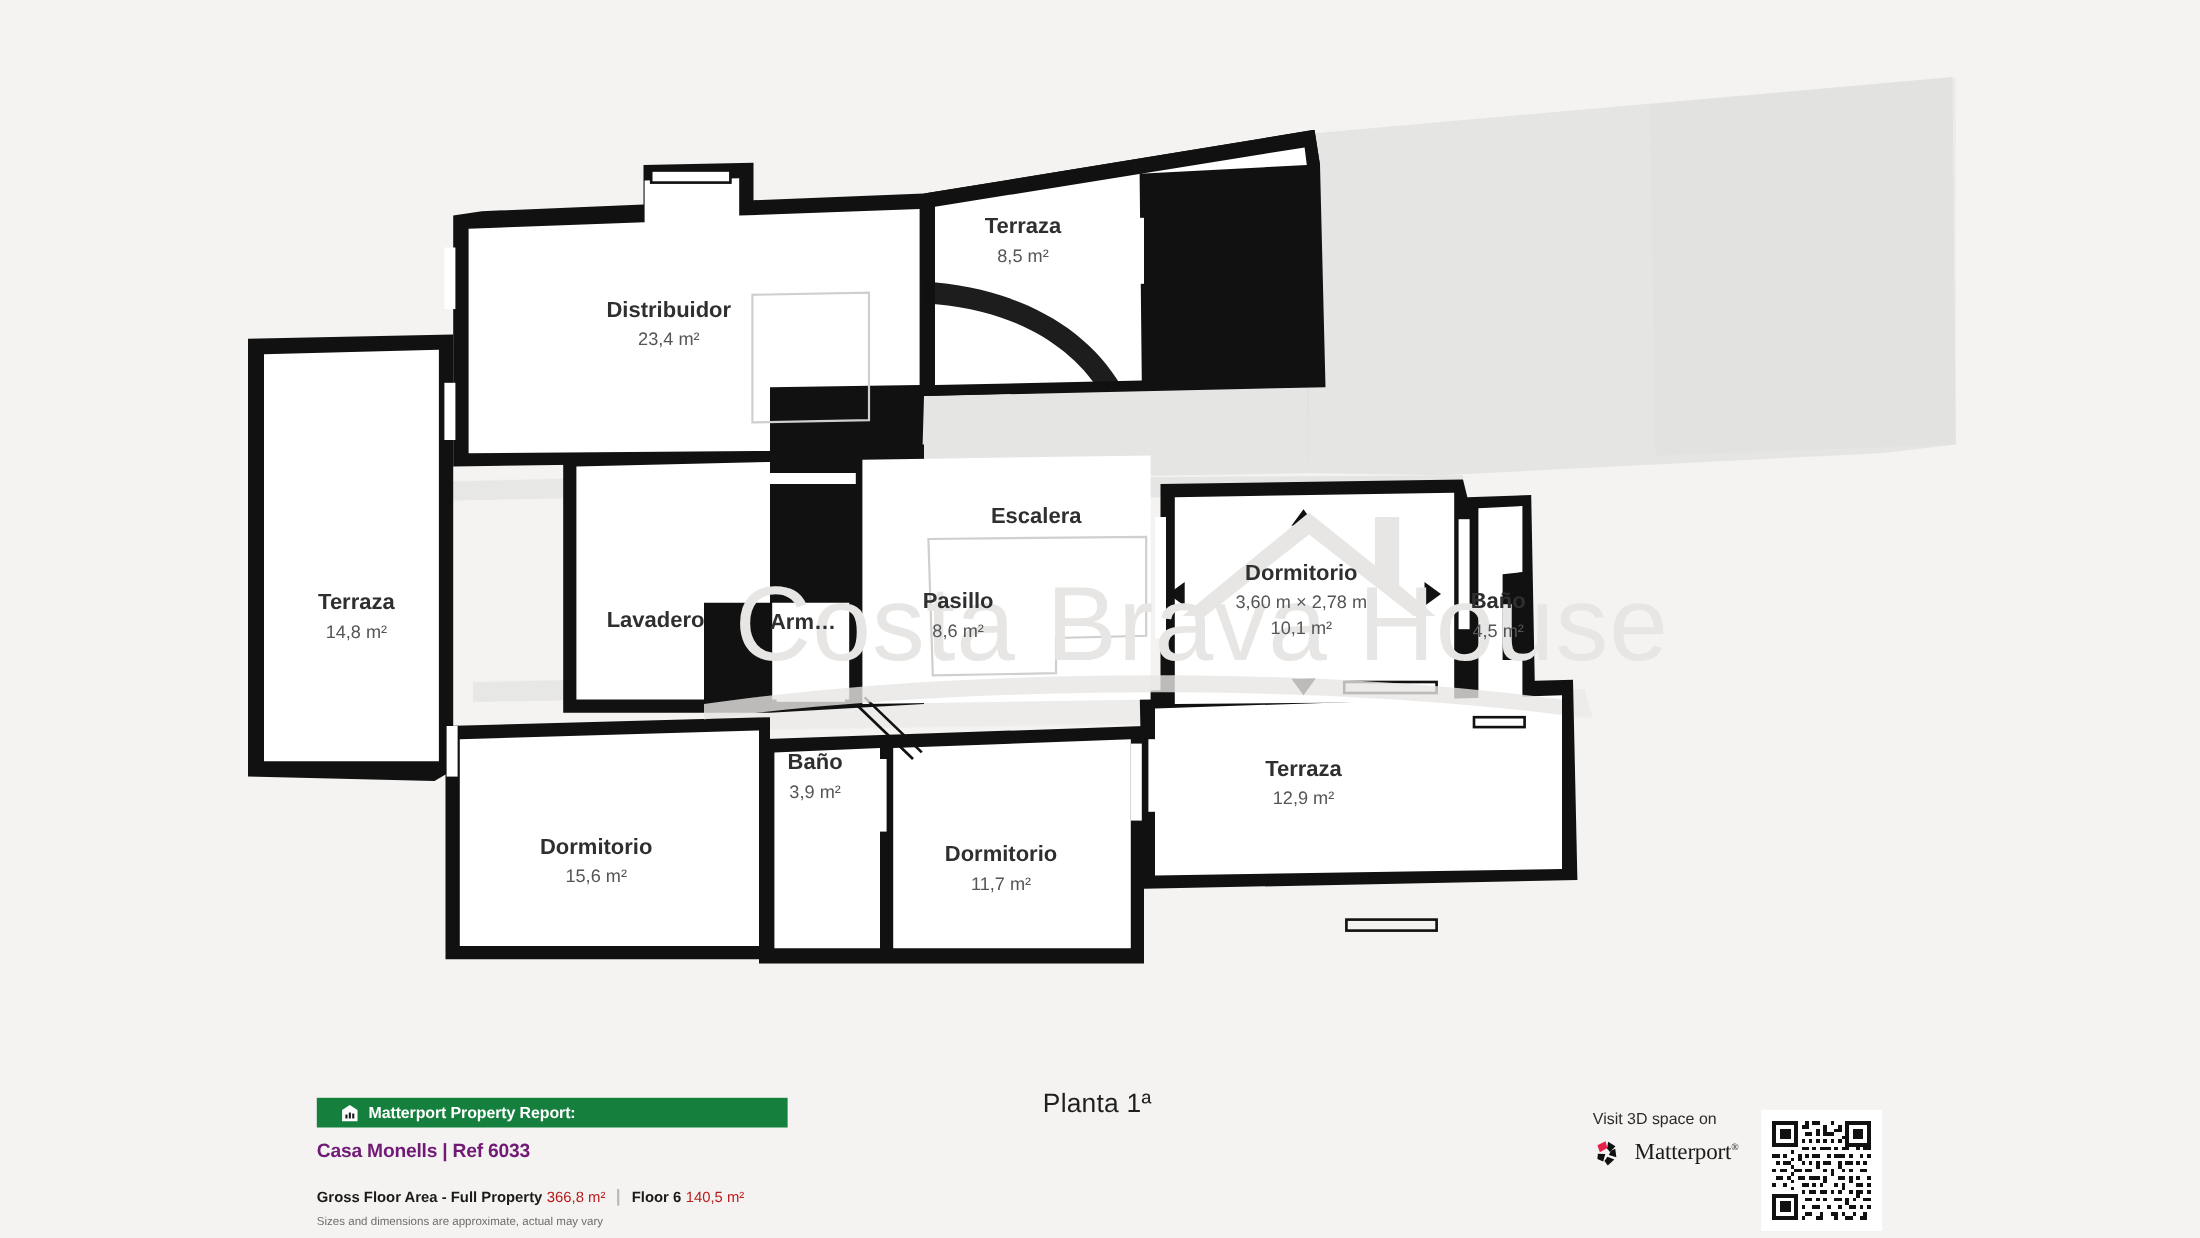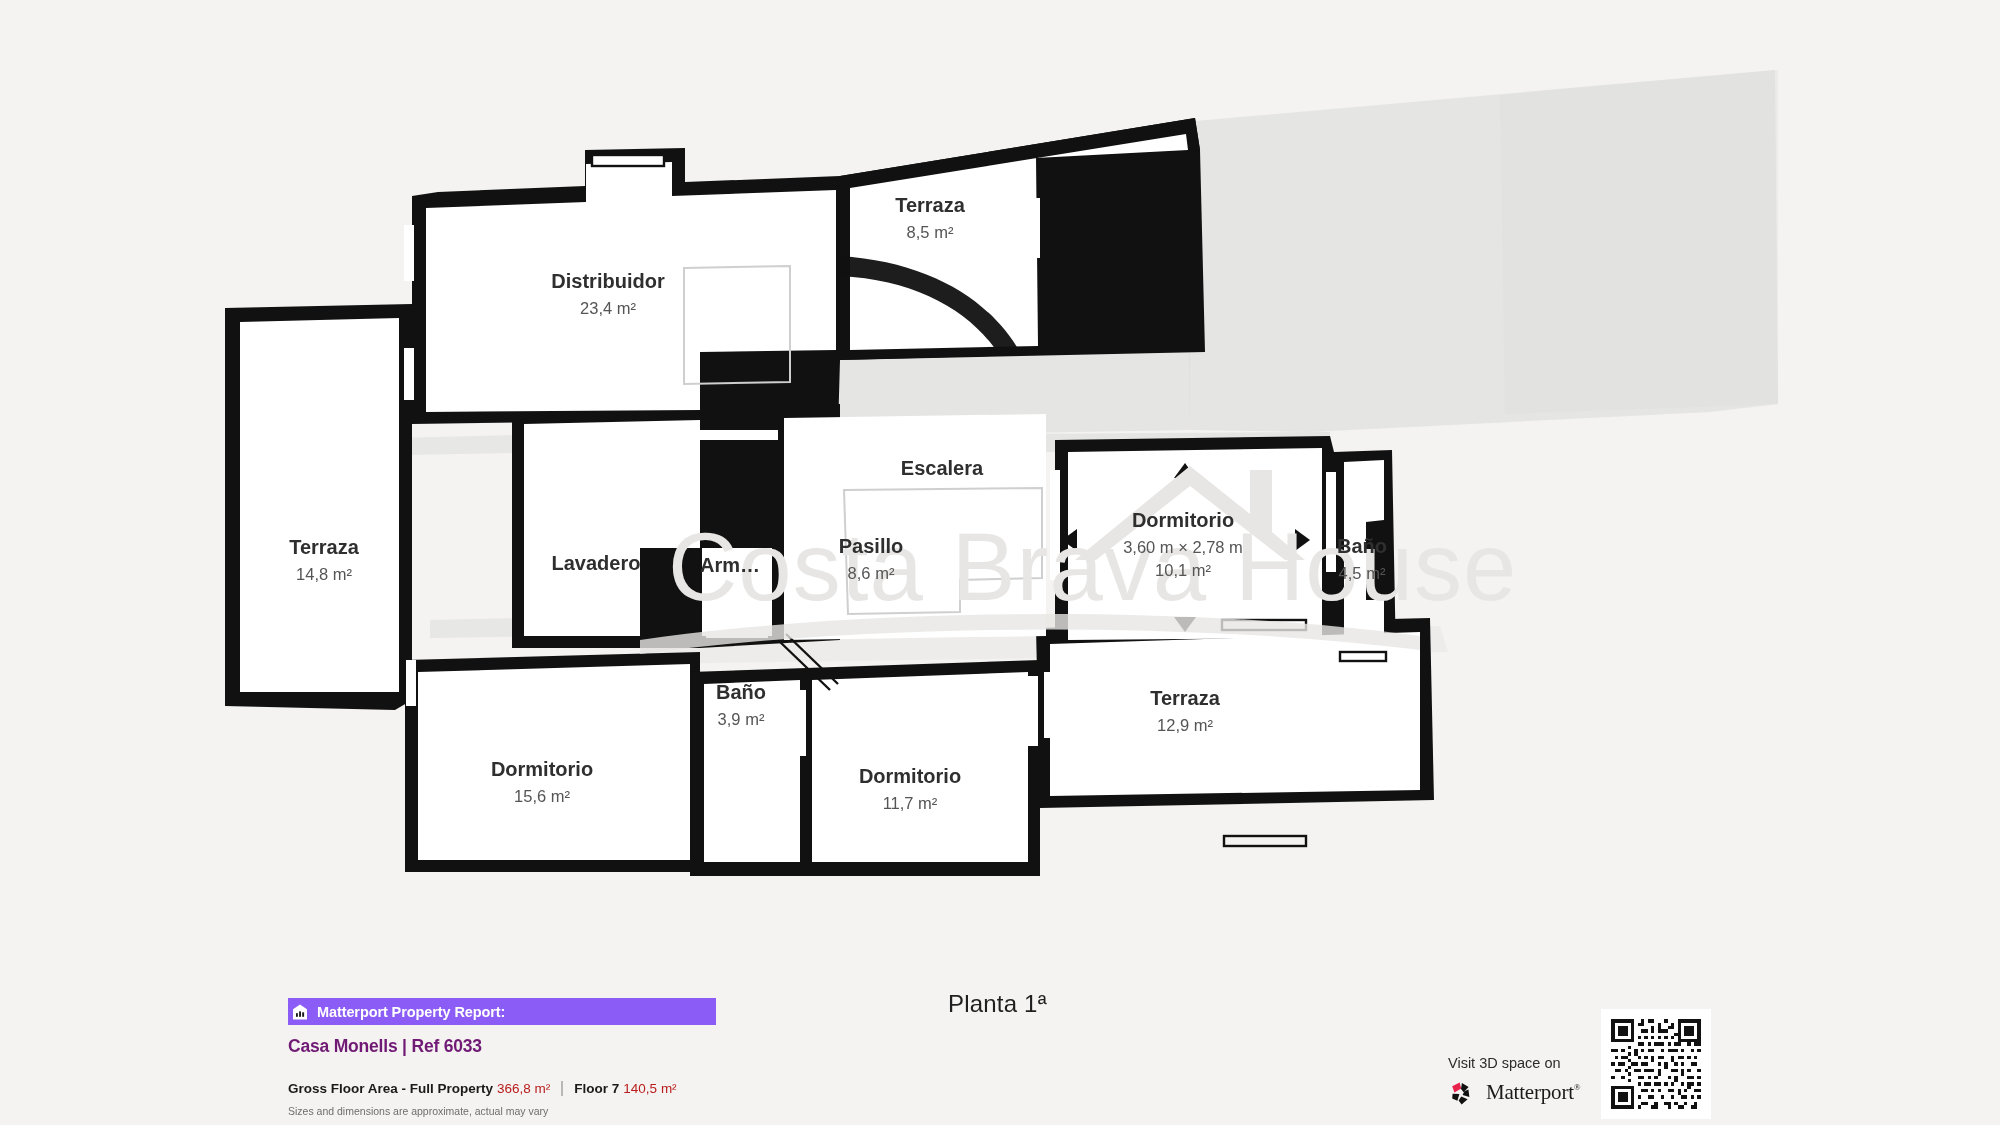--- a/index.html
+++ b/index.html
@@ -24,26 +24,26 @@
   }
 
   
   .report-card {
     position: absolute;
     left: 288px;
     top: 998px;
     width: 428px;
   }
   .report-banner {
-    background: #8b5cf6;
+    background: #15803d;
     color: #ffffff;
     height: 27px;
     display: flex;
     align-items: center;
-    padding: 0 4px;
+    padding: 0 22px;
     box-sizing: border-box;
   }
   .report-banner .banner-icon {
     width: 16px;
     height: 16px;
     margin-right: 9px;
     display: block;
     flex: 0 0 auto;
   }
   .report-banner .banner-text {
@@ -94,21 +94,20 @@
     letter-spacing: 0.2px;
     white-space: nowrap;
   }
 
   
   .visit-block {
     position: absolute;
     left: 1448px;
     top: 1010px;
     width: 190px;
-    margin-top: 45px;
   }
   .visit-text {
     font-size: 14.5px;
     color: #2b2b2b;
     white-space: nowrap;
   }
   .visit-logo-row {
     margin-top: 9px;
     display: flex;
     align-items: flex-start;
@@ -316,21 +315,21 @@
     </svg>
     <span class="banner-text">Matterport Property Report:</span>
   </div>
 
   <div class="report-title">Casa Monells | Ref 6033</div>
 
   <div class="report-areas">
     <span class="k">Gross Floor Area - Full Property</span>
     <span class="v">366,8 m²</span>
     <span class="sep"></span>
-    <span class="k">Floor 7</span>
+    <span class="k">Floor 6</span>
     <span class="v">140,5 m²</span>
   </div>
 
   <div class="report-note">Sizes and dimensions are approximate, actual may vary</div>
 </div>
 
 <div class="floor-label">Planta 1ª</div>
 
 <div class="visit-block">
   <div class="visit-text">Visit 3D space on</div>

